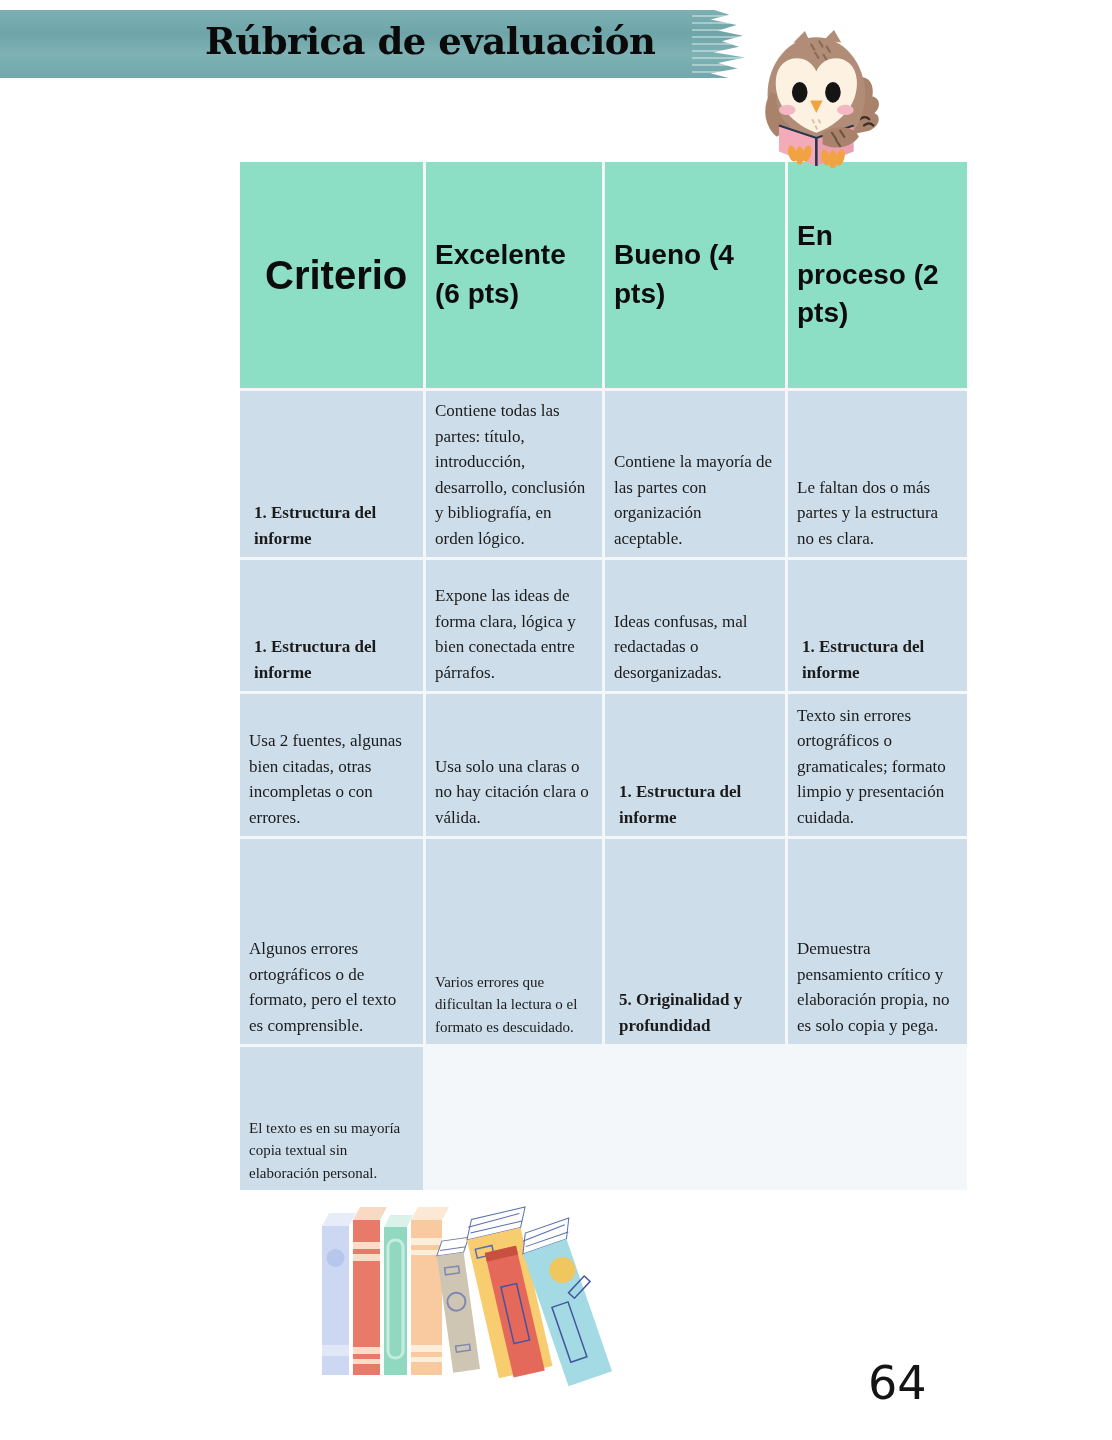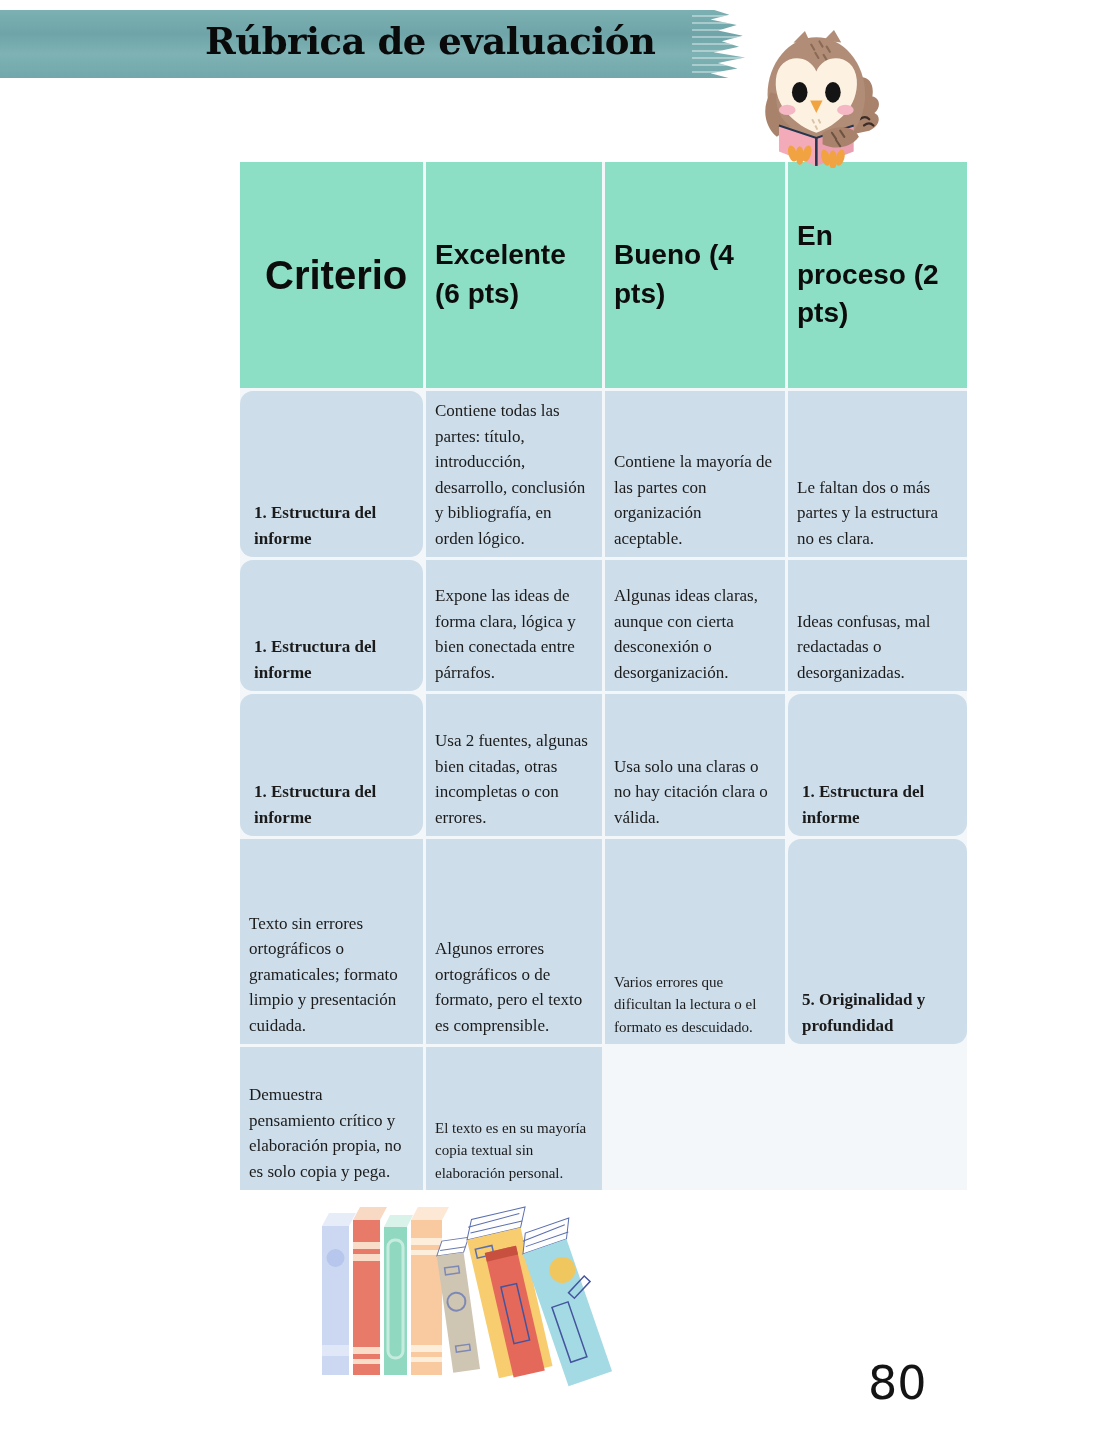--- a/index.html
+++ b/index.html
@@ -28,21 +28,21 @@
     display:grid;
     grid-template-columns:183px 176px 180px 179px;
     grid-template-rows:226px 166px 131px 142px 205px 143px;
     gap:3px;background:#f3f7f9;
   }
   .cell{display:flex;align-items:center;box-sizing:border-box;}
   .head{background:var(--header-mint,#8cdec4);font-family:"Liberation Sans",sans-serif;font-weight:700;color:#0c0c0c;}
   .h-criterio{font-size:40px;padding-left:25px;}
   .h-level{font-size:28px;line-height:1.38;padding:0 18px 0 9px;white-space:pre-line;}
   .bodycell{background:var(--cell-blue,#cdddea);color:#1b1b1b;font-size:17px;line-height:1.5;align-items:flex-end;}
-  .crit{font-weight:700;padding:6px 12px 6px 14px;border-radius:13px;}
+  .crit{font-weight:700;padding:6px 12px 6px 14px;}
   .desc{padding:6px 12px 6px 9px;}
   .small span{font-size:15px;font-family:Liberation Serif, serif;}
   
   .owl{position:absolute;left:762px;top:20px;width:118px;height:138px;z-index:3;}
   .books{position:absolute;left:316px;top:1185px;width:335px;height:198px;}
   
   .pagenum{
     position:absolute;left:868px;top:1346px;
     font-family:"DejaVu Sans",sans-serif;font-size:46px;color:#141414;
   }
@@ -119,23 +119,20 @@
       <span>Le faltan dos o más partes y la estructura no es clara.</span>
     </div>
 
     <div class="cell bodycell crit">
       <span>1. Estructura del informe</span>
     </div>
     <div class="cell bodycell desc">
       <span>Expone las ideas de forma clara, lógica y bien conectada entre párrafos.</span>
     </div>
     <div class="cell bodycell desc">
-      <span>Algunas ideas claras, aunque con cierta desconexión o desorganización.</span>
-    </div>
-    <div class="cell bodycell desc">
       <span>Ideas confusas, mal redactadas o desorganizadas.</span>
     </div>
 
     <div class="cell bodycell crit">
       <span>1. Estructura del informe</span>
     </div>
     <div class="cell bodycell desc">
       <span>Usa 2 fuentes, algunas bien citadas, otras incompletas o con errores.</span>
     </div>
     <div class="cell bodycell desc">
@@ -216,15 +213,15 @@
     <g transform="rotate(-19 280 185)">
       <polygon points="252,42 298,42 307,23 261,23" fill="#fdfdfd" stroke="#5a6eae" stroke-width="1"></polygon>
       <path d="M257 36 L302 36 M256 30 L301 28" stroke="#5a6eae" stroke-width="1" fill="none"></path>
       <rect x="252" y="42" width="46" height="140" fill="#a3dae4"></rect>
       <circle cx="284" cy="70" r="13" fill="#f0c75f"></circle>
       <rect x="283" y="88" width="23" height="8" transform="rotate(-28 294 92)" fill="none" stroke="#44549e" stroke-width="1.5"></rect>
       <rect x="262" y="102" width="17" height="58" fill="none" stroke="#44549e" stroke-width="1.5"></rect>
     </g>
   </svg>
 
-  <div class="pagenum">80</div>
+  <div class="pagenum">64</div>
 
 </div>
 
 </body></html>

